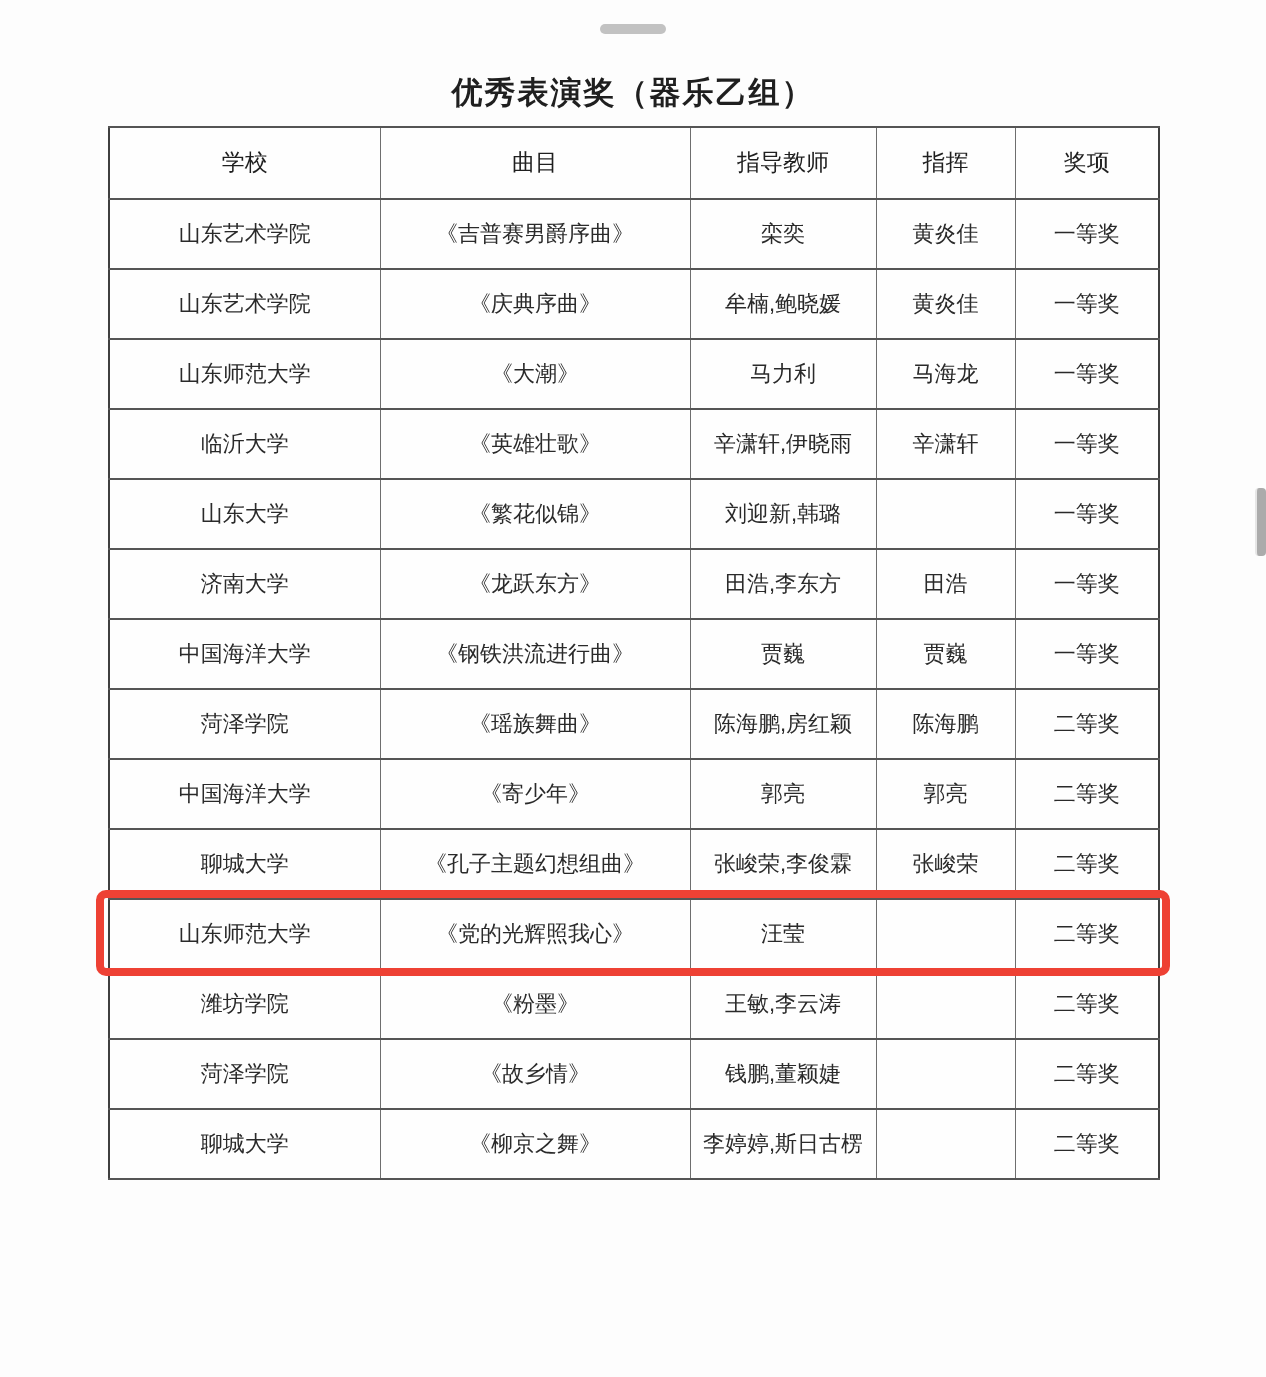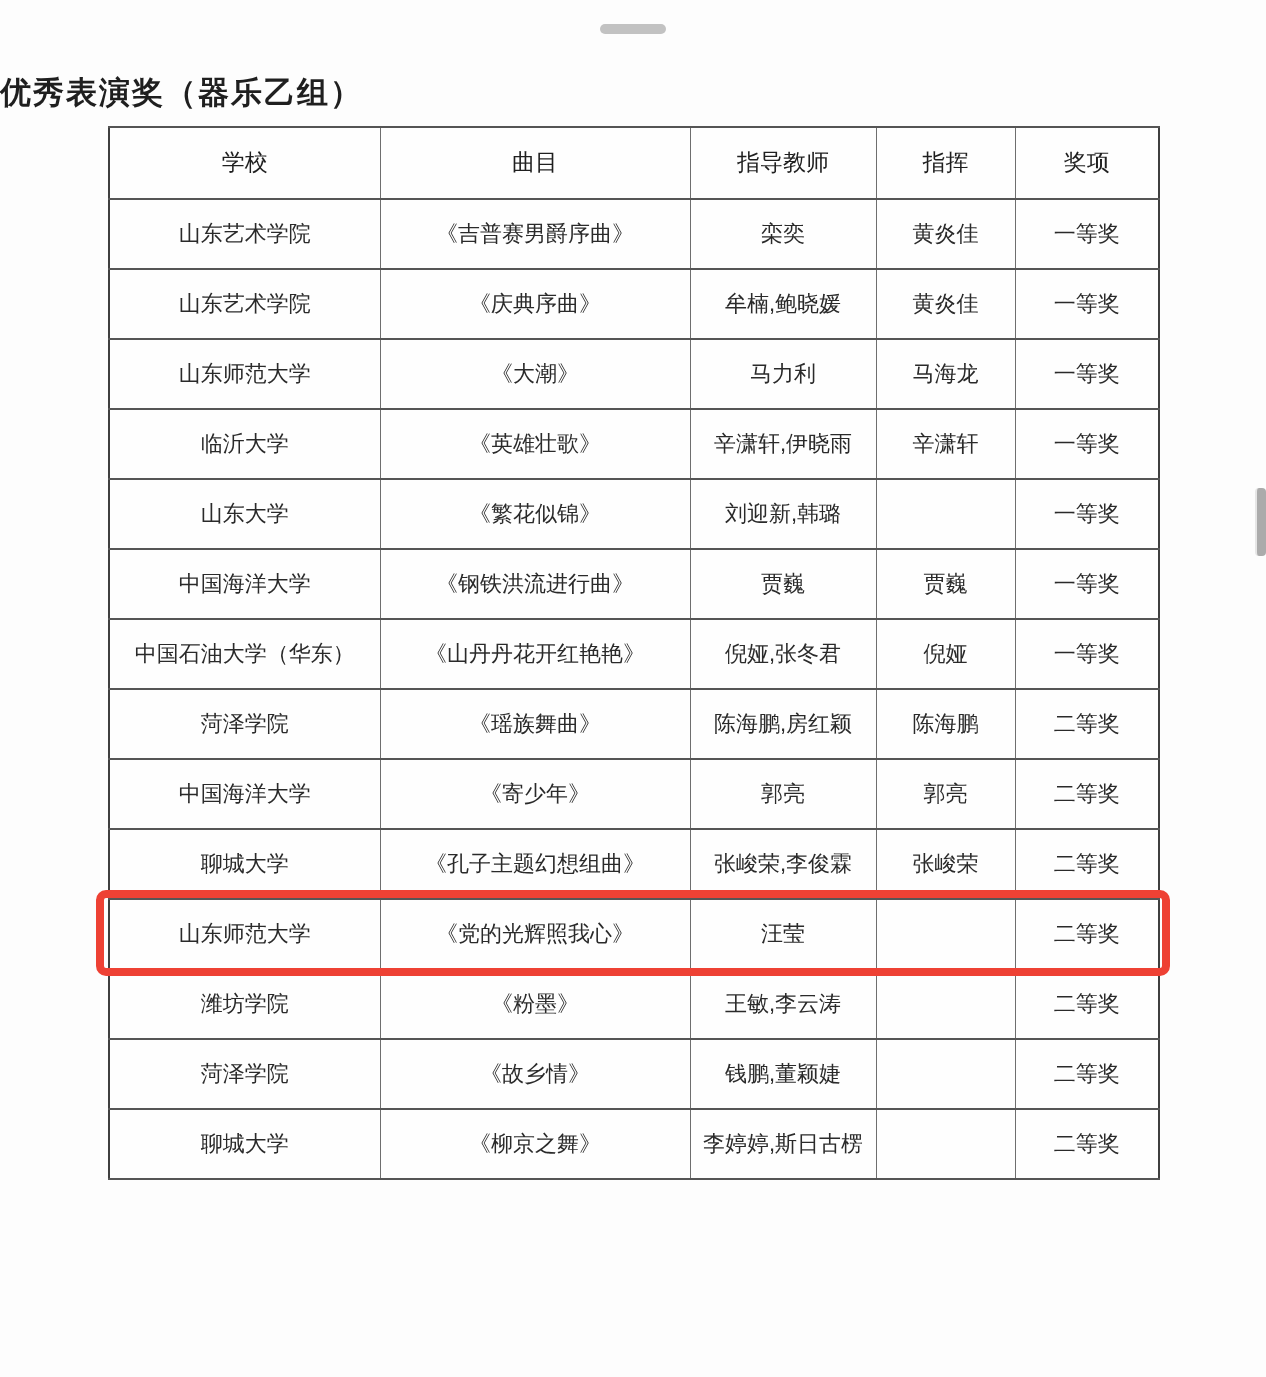--- a/index.html
+++ b/index.html
@@ -22,20 +22,21 @@
     left: 50%;
     transform: translateX(-50%);
     width: 66px;
     height: 10px;
     border-radius: 5px;
     background: #c2c2c2;
   }
   .content { padding-top: 72px; }
   .title {
     margin: 0 0 12px 0;
+    text-align: center;
     font-size: 31px;
     font-weight: bold;
     letter-spacing: 2px;
     color: #1f1f1f;
   }
   .table-wrap {
     position: relative;
     width: 1050px;
     margin: 0 auto;
   }
@@ -143,31 +144,31 @@
     <td>一等奖</td>
   </tr>
             <tr>
     <td>山东大学</td>
     <td>《繁花似锦》</td>
     <td>刘迎新,韩璐</td>
     <td></td>
     <td>一等奖</td>
   </tr>
             <tr>
+    <td>济南大学</td>
+    <td>《龙跃东方》</td>
+    <td>田浩,李东方</td>
+    <td>田浩</td>
+    <td>一等奖</td>
+  </tr>
+            <tr>
     <td>中国海洋大学</td>
     <td>《钢铁洪流进行曲》</td>
     <td>贾巍</td>
     <td>贾巍</td>
-    <td>一等奖</td>
-  </tr>
-            <tr>
-    <td>中国石油大学（华东）</td>
-    <td>《山丹丹花开红艳艳》</td>
-    <td>倪娅,张冬君</td>
-    <td>倪娅</td>
     <td>一等奖</td>
   </tr>
             <tr>
     <td>菏泽学院</td>
     <td>《瑶族舞曲》</td>
     <td>陈海鹏,房红颖</td>
     <td>陈海鹏</td>
     <td>二等奖</td>
   </tr>
             <tr>

